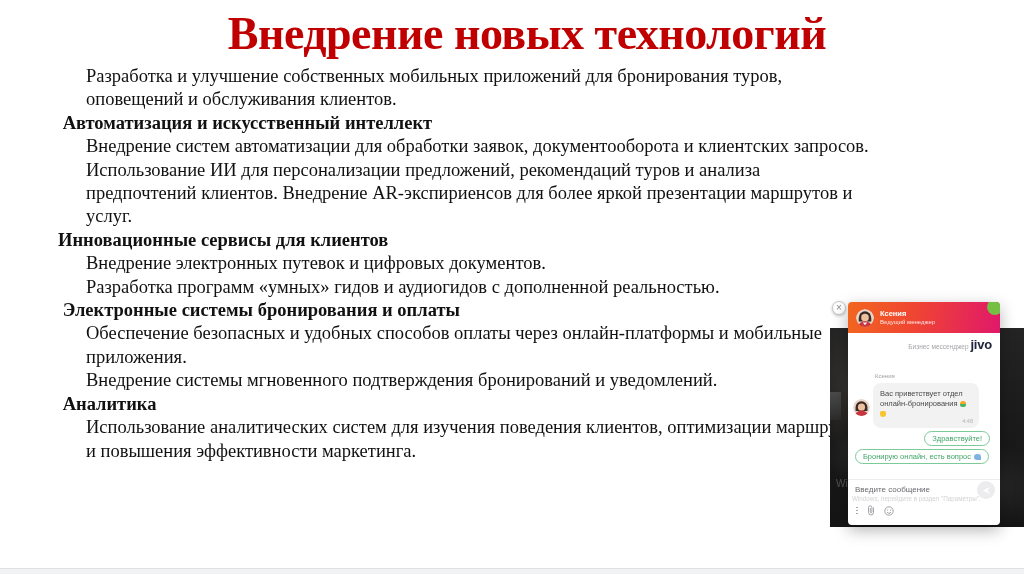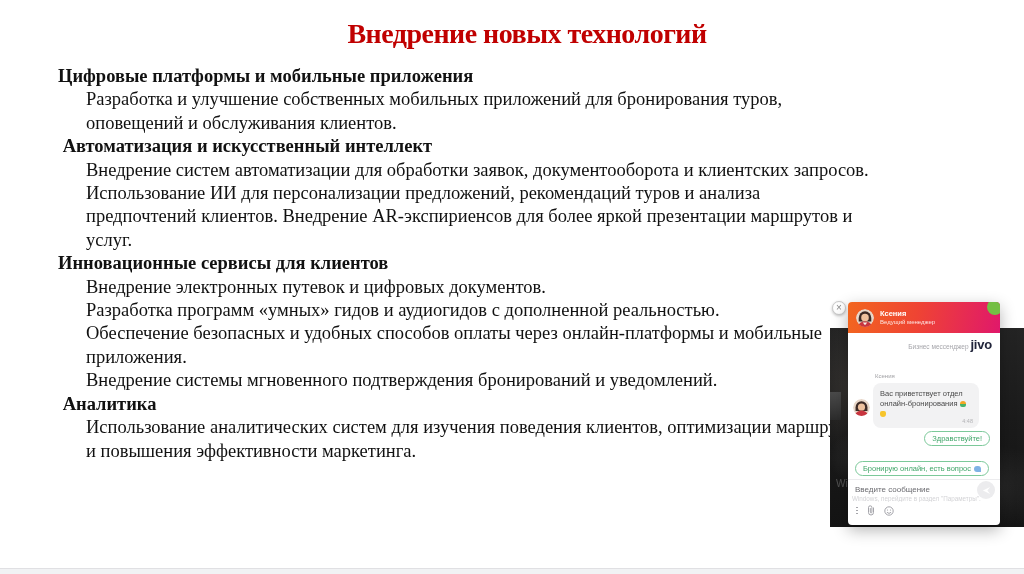--- a/index.html
+++ b/index.html
@@ -7,21 +7,21 @@
   body {
     position:relative; overflow:hidden; background:#ffffff;
     font-family:"Liberation Serif", serif;
   }
 
   
   .slide-title {
     position:absolute; left:0; top:12px; width:1024px;
     padding-left:30px; text-align:center;
     font-family:"Liberation Serif", serif;
-    font-weight:bold; font-size:28px; line-height:44px;
+    font-weight:bold; font-size:46px; line-height:44px;
     color:#c00000; letter-spacing:-0.5px;
   }
   .content {
     position:absolute; left:58px; top:65px; width:814px;
     font-size:18.5px; line-height:23.4px; color:#111111;
   }
   .content h3 {
     font-size:18.5px; font-weight:bold; white-space:pre-wrap;
   }
   .content p { white-space:pre-wrap;margin-left:28px; }
@@ -87,21 +87,21 @@
   }
   .msg-time { position:absolute; right:6px; bottom:2px; font-size:5.5px; color:#b3b3b6; }
 
   .pill {
     position:absolute; height:15px; padding:0 7px;
     display:flex; align-items:center; gap:3px;
     background:#ffffff; border:1px solid #7cc99a; border-radius:9px;
     font-size:7.5px; color:#3fa568; cursor:pointer; white-space:nowrap;
   }
   .pill-1 { top:129px; right:10px; }
-  .pill-2 { top:159px; right:11px;text-align:center; }
+  .pill-2 { top:147px; right:11px;text-align:center; }
 
   .mini-emoji { display:inline-block; width:6px; height:6px; border-radius:2px; vertical-align:-1px; }
   .beach { background:linear-gradient(180deg,#f5a623 55%, #49b36a 55%); border-radius:50% 50% 2px 2px; }
   .hand  { background:#f7c52c; border-radius:2px 2px 3px 3px; }
   .speech{ background:#7fb2e5; border-radius:3px 3px 0 3px; width:7px; height:6px; }
 
   .divider { position:absolute; left:0; top:177px; width:152px; height:1px; background:#ececee; }
   .chat-input {
     position:absolute; left:7px; top:180px; width:110px; height:14px;
     border:none; outline:none; background:transparent;
@@ -126,28 +126,28 @@
     position:absolute; left:0; bottom:0; width:1024px; height:6px;
     background:#f1f2f4; border-top:1px solid #e0e0e3;
   }
 </style>
 </head>
 <body>
 
 <h1 class="slide-title">Внедрение новых технологий</h1>
 
 <div class="content">
-  <h3>Цифровые платформы и мобильные приложения</h3>
   <p>Разработка и улучшение собственных мобильных приложений для бронирования туров, оповещений и обслуживания клиентов.</p>
   <h3> Автоматизация и искусственный интеллект</h3>
   <p>Внедрение систем автоматизации для обработки заявок, документооборота и клиентских запросов.</p>
   <p>Использование ИИ для персонализации предложений, рекомендаций туров и анализа предпочтений клиентов. Внедрение AR-экспириенсов для более яркой презентации маршрутов и услуг.</p>
   <h3>Инновационные сервисы для клиентов</h3>
   <p>Внедрение электронных путевок и цифровых документов.</p>
   <p>Разработка программ «умных» гидов и аудиогидов с дополненной реальностью.</p>
+  <h3> Электронные системы бронирования и оплаты</h3>
   <p>Обеспечение безопасных и удобных способов оплаты через онлайн-платформы и мобильные приложения.</p>
   <p>Внедрение системы мгновенного подтверждения бронирований и уведомлений.</p>
   <h3> Аналитика</h3>
   <p>Использование аналитических систем для изучения поведения клиентов, оптимизации маршрутов и повышения эффективности маркетинга.</p>
 </div>
 
 <div class="bg-strip">
   <div class="bg-label"></div>
   <div class="bg-watermark">Wind</div>
 </div>

